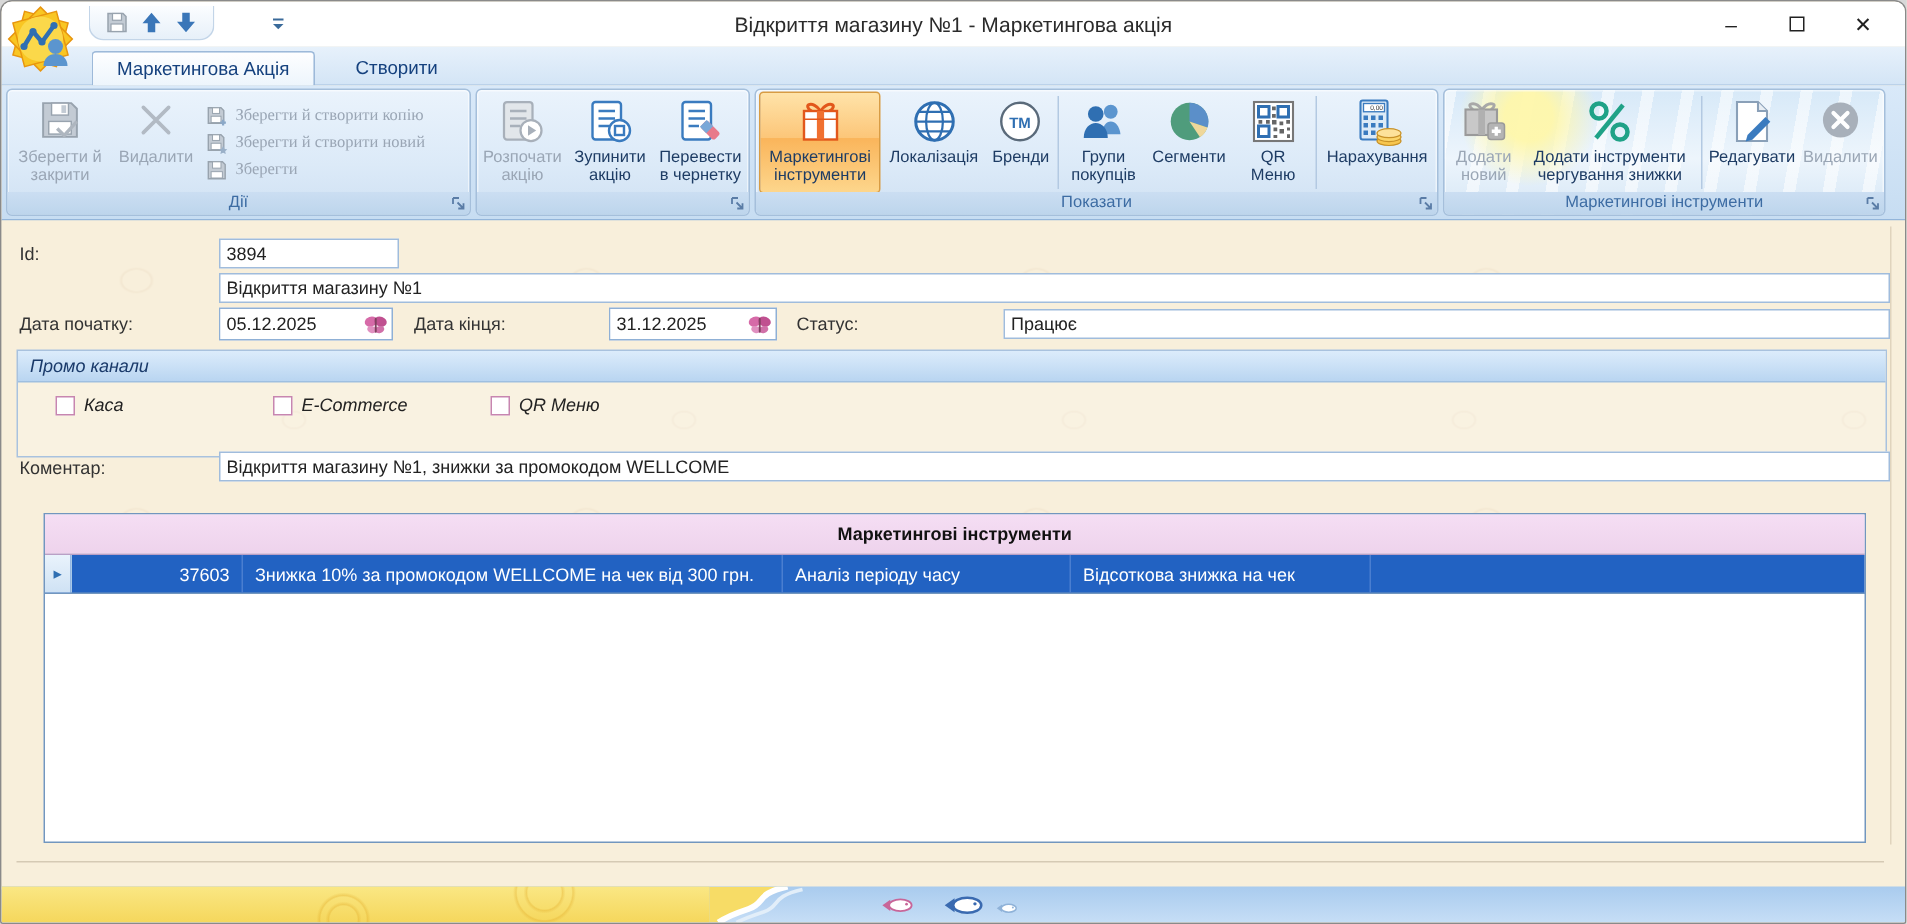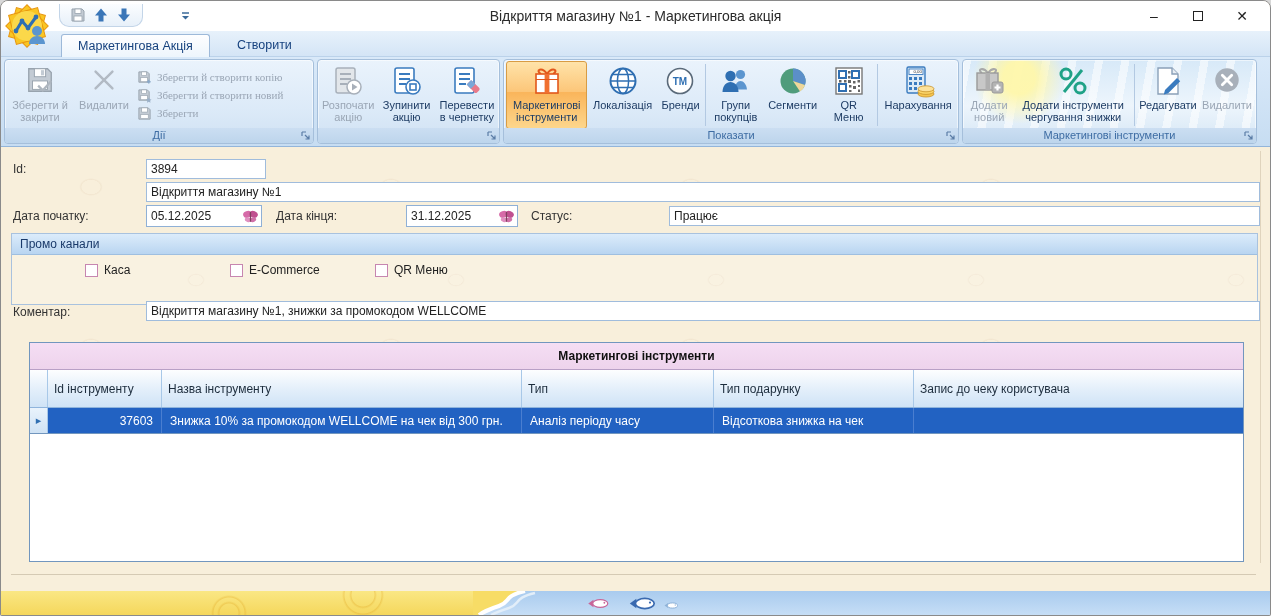--- a/index.html
+++ b/index.html
@@ -72,24 +72,24 @@
     border-right:1px solid rgba(170,150,120,.30); }
   .flabel { position:absolute; font-size:12px; color:#333; }
   .finput { position:absolute; height:20px; border:1px solid #A0BCDC; background:#fff;
     font-family:"Liberation Sans",sans-serif; font-size:12px; color:#222; padding:0 4px; }
   .dwrap { position:absolute; height:22px; border:1px solid #8FB0D6; background:#fff; }
   .dwrap input { border:none; outline:none; width:calc(100% - 22px); height:100%;
     font-family:"Liberation Sans",sans-serif; font-size:12px; color:#222; padding:0 4px; }
   .bfly { position:absolute; right:2px; top:2px; width:17px; height:17px; }
 
   .promo { position:absolute; left:10px; right:12px; top:86px; height:72px;
-    border:1px solid #A9C2DE; background:rgba(255,255,255,.18); }
+    border:1px solid #A9C2DE; background:rgba(255,255,255,.18);font-style:italic; }
   .promo-hdr { height:21px; background:linear-gradient(#DCEcfb,#B9D5F1); border-bottom:1px solid #9FBFE0;
     font-size:12px; color:#1A3A6A; line-height:20px; padding-left:8px; }
-  .chk { position:absolute; top:29px; display:flex; align-items:center; gap:6px; font-size:12px; color:#222;margin-left:48px; }
+  .chk { position:absolute; top:29px; display:flex; align-items:center; gap:6px; font-size:12px; color:#222; }
   .chk .box { width:13px; height:13px; background:#fff; border:1px solid #C786B0; }
 
   
   .grid { position:absolute; left:28px; top:195px; width:1215px; height:220px;
     border:1px solid #7296BE; background:#fff; }
   .grid-title { height:27px; background:linear-gradient(#F5DEF4,#EED3EC); border-bottom:1px solid #B9A0C6;
     text-align:center; font-size:12px; font-weight:bold; color:#111; line-height:26px; }
   .grid-head { display:flex; height:38px; background:linear-gradient(#FDFEFF,#E2EEFA 55%,#CFE3F6);
     border-bottom:1px solid #8FB4DC; }
   .gh { border-right:1px solid #A8C8E8; font-size:12px; color:#1c2c3c; display:flex;
@@ -515,28 +515,20 @@
         <span class="box"></span>
         <span>QR Меню</span>
       </div>
     </div>
 
     <div class="flabel" style="left:12px;top:158px;">Коментар:</div>
     <input class="finput" style="left: 145px; top: 154px; width: 1114px;" readonly="" value="Відкриття магазину №1, знижки за промокодом WELLCOME">
 
     <div class="grid">
       <div class="grid-title">Маркетингові інструменти</div>
-      <div class="grid-head">
-        <div class="gh c-ind"></div>
-        <div class="gh c-id">Id інструменту</div>
-        <div class="gh c-name">Назва інструменту</div>
-        <div class="gh c-type">Тип</div>
-        <div class="gh c-gift">Тип подарунку</div>
-        <div class="gh c-note">Запис до чеку користувача</div>
-      </div>
       <div class="grow">
         <div class="c-ind ind-cell">▸</div>
         <div class="gc c-id" style="justify-content:flex-end;">37603</div>
         <div class="gc c-name">Знижка 10% за промокодом WELLCOME на чек від 300 грн.</div>
         <div class="gc c-type">Аналіз періоду часу</div>
         <div class="gc c-gift">Відсоткова знижка на чек</div>
         <div class="gc c-note"></div>
       </div>
     </div>
 

